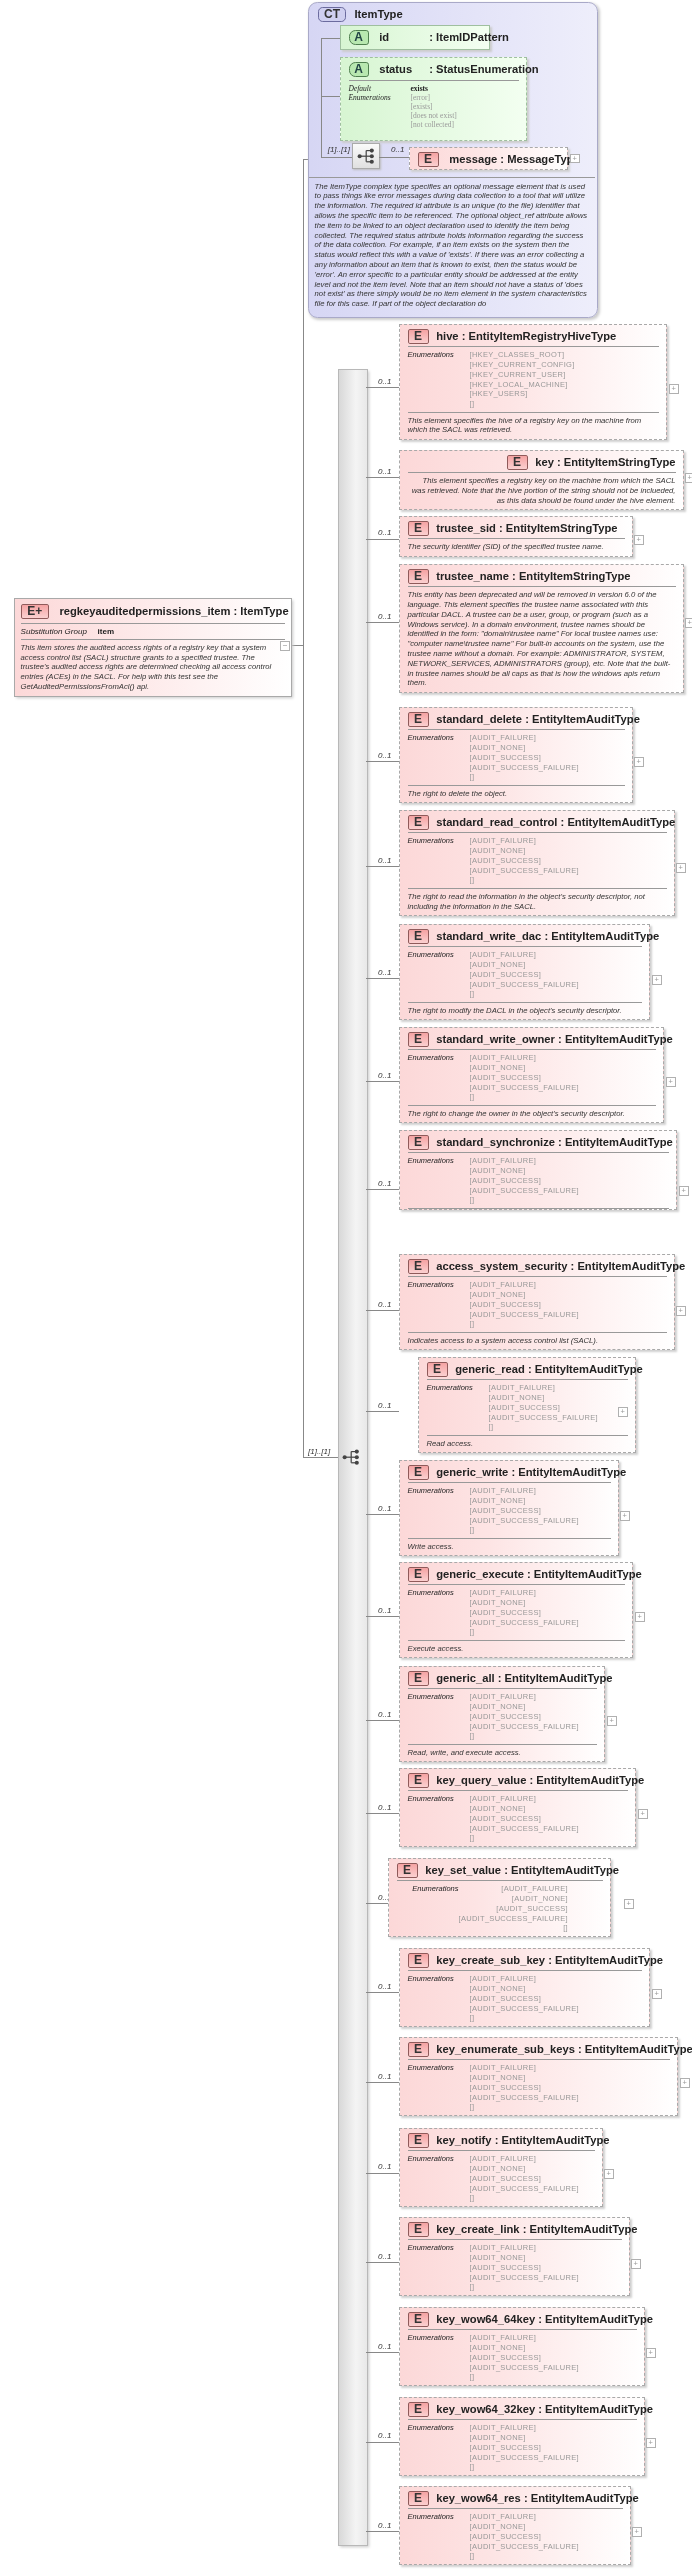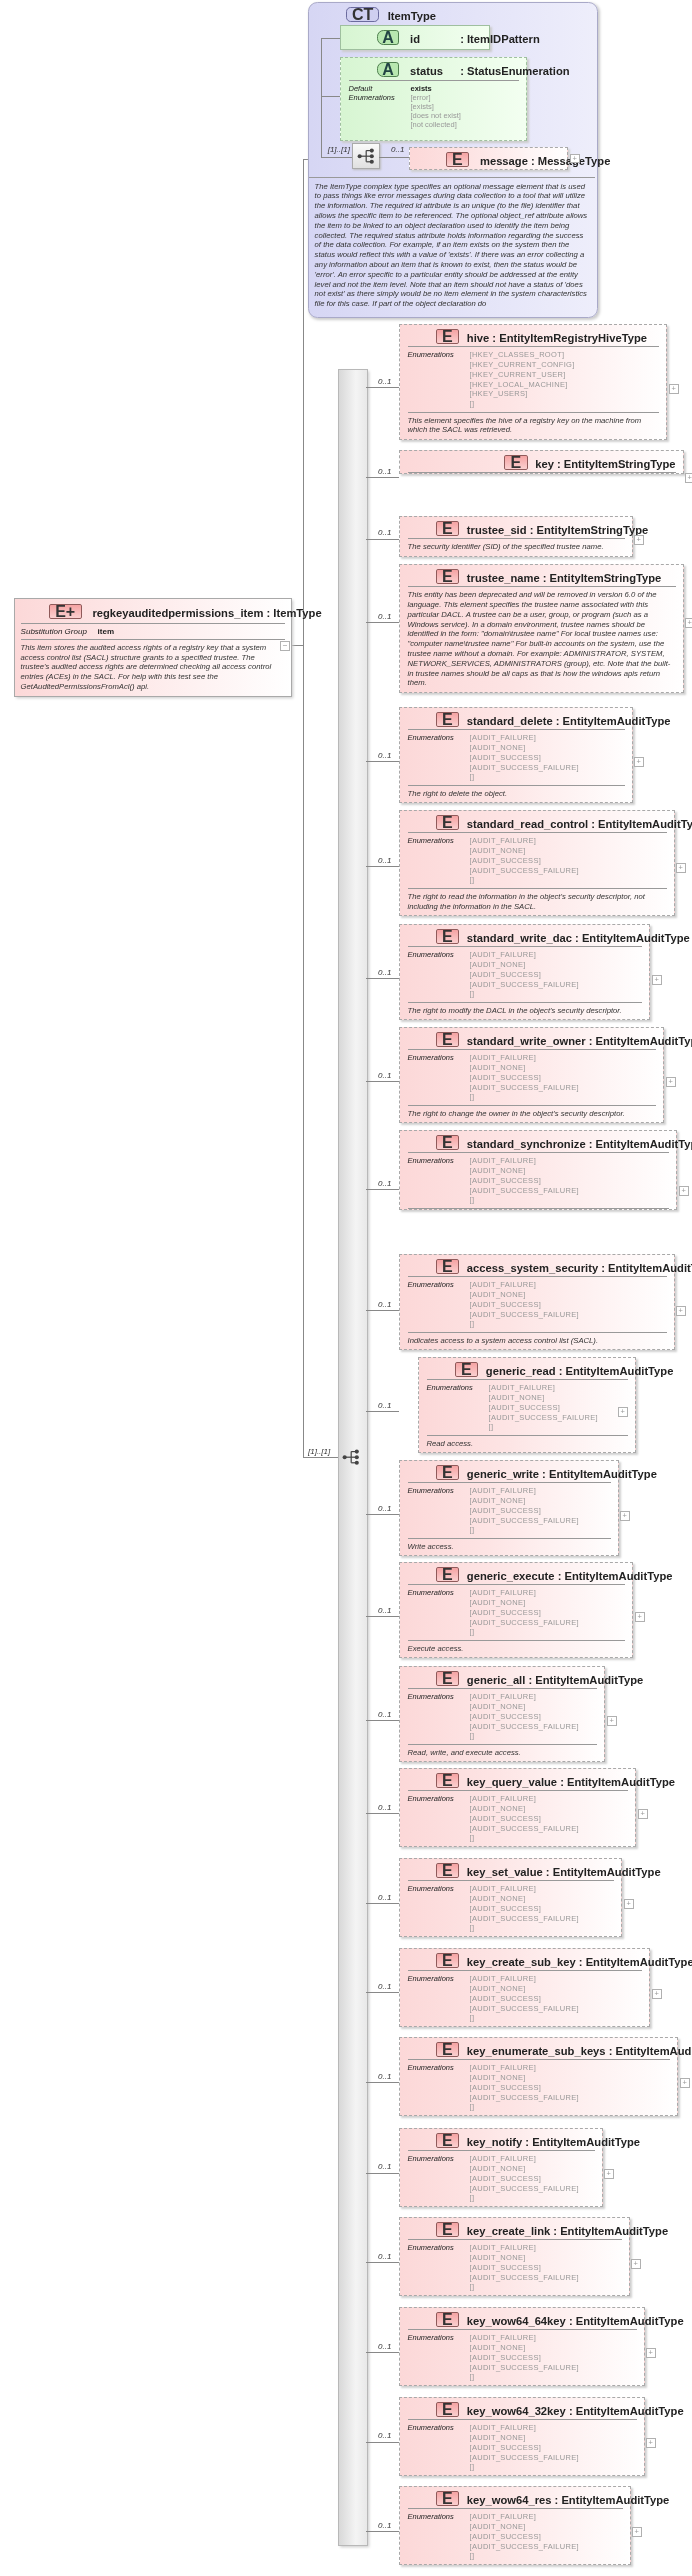--- a/index.html
+++ b/index.html
@@ -1,29 +1,29 @@
 <!DOCTYPE html>
 <html style="font-size:15px"><head>
 <meta charset="utf-8">
 <style>
   html, body { margin:0; padding:0; }
   body { width:693px; height:2576px; position:relative; background:#ffffff; font-family:"Liberation Sans", sans-serif; color:#222; overflow:hidden; }
   .line { position:absolute; background:#888; }
   
   .ct-box { position:absolute; left:308px; top:1.9px; width:288px; height:314px; border:0.9px solid #a9a9c8; border-radius:9.3px; background:linear-gradient(90deg,#d6d6f4,#eeeefb); box-shadow:1.9px 1.9px 2.8px #ccc; }
-  .badge { display:inline-block; font-size:16px; line-height:13px; padding:0 4.7px; border:0.9px solid #666; border-radius:4.7px;margin-left:28px; }
+  .badge { display:inline-block; font-size:12px; line-height:13px; padding:0 4.7px; border:0.9px solid #666; border-radius:4.7px; }
   .ct-badge { background:#cfcff0; border-color:#6b6b9e; color:#333; }
   .ct-title { position:absolute; left:9.3px; top:3.7px; font-size:11.2px; font-weight:bold; }
   .ct-title .name { margin-left:5.6px; }
   .attr { position:absolute; border:0.9px solid #9fbf9f; background:linear-gradient(90deg,#d7f5d2,#f3fff1); box-shadow:1.9px 1.9px 1.9px #ccc; font-size:11.2px; font-weight:bold; }
   .attr.dashed { border:0.9px dashed #9fbf9f; }
   .a-badge { background:#b8e8b0; border-color:#4f7f4f; color:#244; border-radius:6.5px 2.8px 2.8px 6.5px; }
   .attr .hdr { padding:3.7px 7.5px; white-space:nowrap; }
   .attr .hdr .nm { margin-left:7.5px; display:inline-block; width:47px; }
-  .attr .props { border-top:0.9px solid #999; margin:0 7.5px; padding:2.8px 0; font-size:7.5px; font-weight:normal; }
+  .attr .props { border-top:0.9px solid #999; margin:0 7.5px; padding:2.8px 0; font-size:7.5px; font-weight:normal;font-family:Liberation Serif, serif; }
   .prow { display:flex; }
   .plabel { width:62px; font-style:italic; color:#222; }
   .pvals div { color:#999; }
   .pvals .strong { color:#222; font-weight:bold; }
   .ct-doc { position:absolute; left:0; top:174px; width:286px; border-top:0.9px solid #999; padding:3.7px 5.6px; box-sizing:border-box; font-size:7.7px; font-style:italic; line-height:9.8px; color:#333; }
   
   .el { position:absolute; border:0.9px dashed #a9a9a9; background:linear-gradient(90deg,#fcd8d8 0%,#fde4e4 40%,#ffffff 100%); box-shadow:1.9px 1.9px 1.9px #d0d0d0; font-size:11.2px; }
   .e-badge { background:linear-gradient(#f5a3a3,#fbd0d0); border-color:#8f5a5a; color:#333; border-radius:1.9px; padding:0 5.6px; }
   .el .hdr { padding:3.7px 7.5px 2.8px 7.5px; font-weight:bold; white-space:nowrap; }
   .el .hdr .nm { margin-left:7.5px; }
@@ -173,20 +173,21 @@
       </div>
       <div class="sep"></div>
       <div class="doc">This element specifies the hive of a registry key on the machine from which the SACL was retrieved.</div>
     </div>
     <div class="plus" style="left: 669px; top: 384px;">+</div>
     <div class="line" style="left: 366px; top: 477px; width: 33px; height: 0.9px;"></div>
     <span class="card" style="left: 378px; top: 467px;">0..1</span>
     <div class="el" style="left: 399px; top: 450px; width: 283px; text-align: right;">
       <div class="hdr"><span class="badge e-badge">E</span><span class="nm">key</span> <span>: EntityItemStringType</span></div>
       <div class="sep"></div>
+      <div class="doc">This element specifies a registry key on the machine from which the SACL was retrieved. Note that the hive portion of the string should not be inclueded, as this data should be found under the hive element.</div>
     </div>
     <div class="plus" style="left: 685px; top: 473px;">+</div>
     <div class="line" style="left: 366px; top: 539px; width: 33px; height: 0.9px;"></div>
     <span class="card" style="left: 378px; top: 528px;">0..1</span>
     <div class="el" style="left: 399px; top: 516px; width: 232px;">
       <div class="hdr"><span class="badge e-badge">E</span><span class="nm">trustee_sid</span> <span>: EntityItemStringType</span></div>
       <div class="sep"></div>
       <div class="doc">The security identifier (SID) of the specified trustee name.</div>
     </div>
     <div class="plus" style="left: 634px; top: 535px;">+</div>
@@ -399,21 +400,21 @@
           <div>[AUDIT_NONE]</div>
           <div>[AUDIT_SUCCESS]</div>
           <div>[AUDIT_SUCCESS_FAILURE]</div>
           <div>[]</div>
         </div>
       </div>
     </div>
     <div class="plus" style="left: 638px; top: 1809px;">+</div>
     <div class="line" style="left: 366px; top: 1903px; width: 33px; height: 0.9px;"></div>
     <span class="card" style="left: 378px; top: 1893px;">0..1</span>
-    <div class="el" style="left: 399px; top: 1858px; width: 221px;">
+    <div class="el" style="left: 388px; top: 1858px; width: 221px; text-align: right;">
       <div class="hdr"><span class="badge e-badge">E</span><span class="nm">key_set_value</span> <span>: EntityItemAuditType</span></div>
       <div class="sep"></div>
       <div class="enums">
         <span class="lbl">Enumerations</span>
         <div class="vals">
           <div>[AUDIT_FAILURE]</div>
           <div>[AUDIT_NONE]</div>
           <div>[AUDIT_SUCCESS]</div>
           <div>[AUDIT_SUCCESS_FAILURE]</div>
           <div>[]</div>

